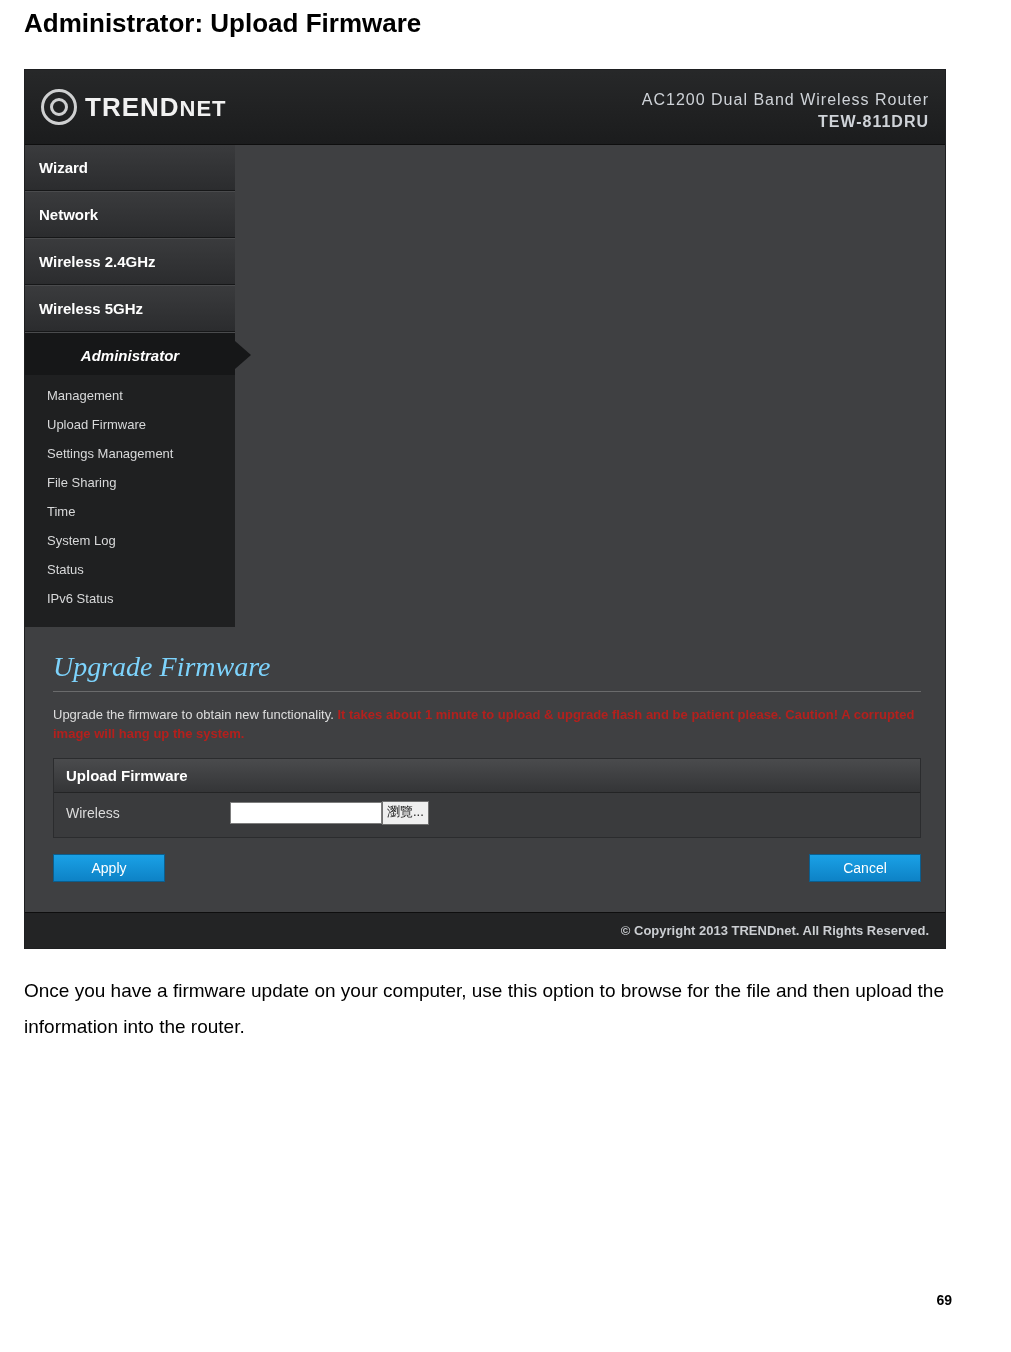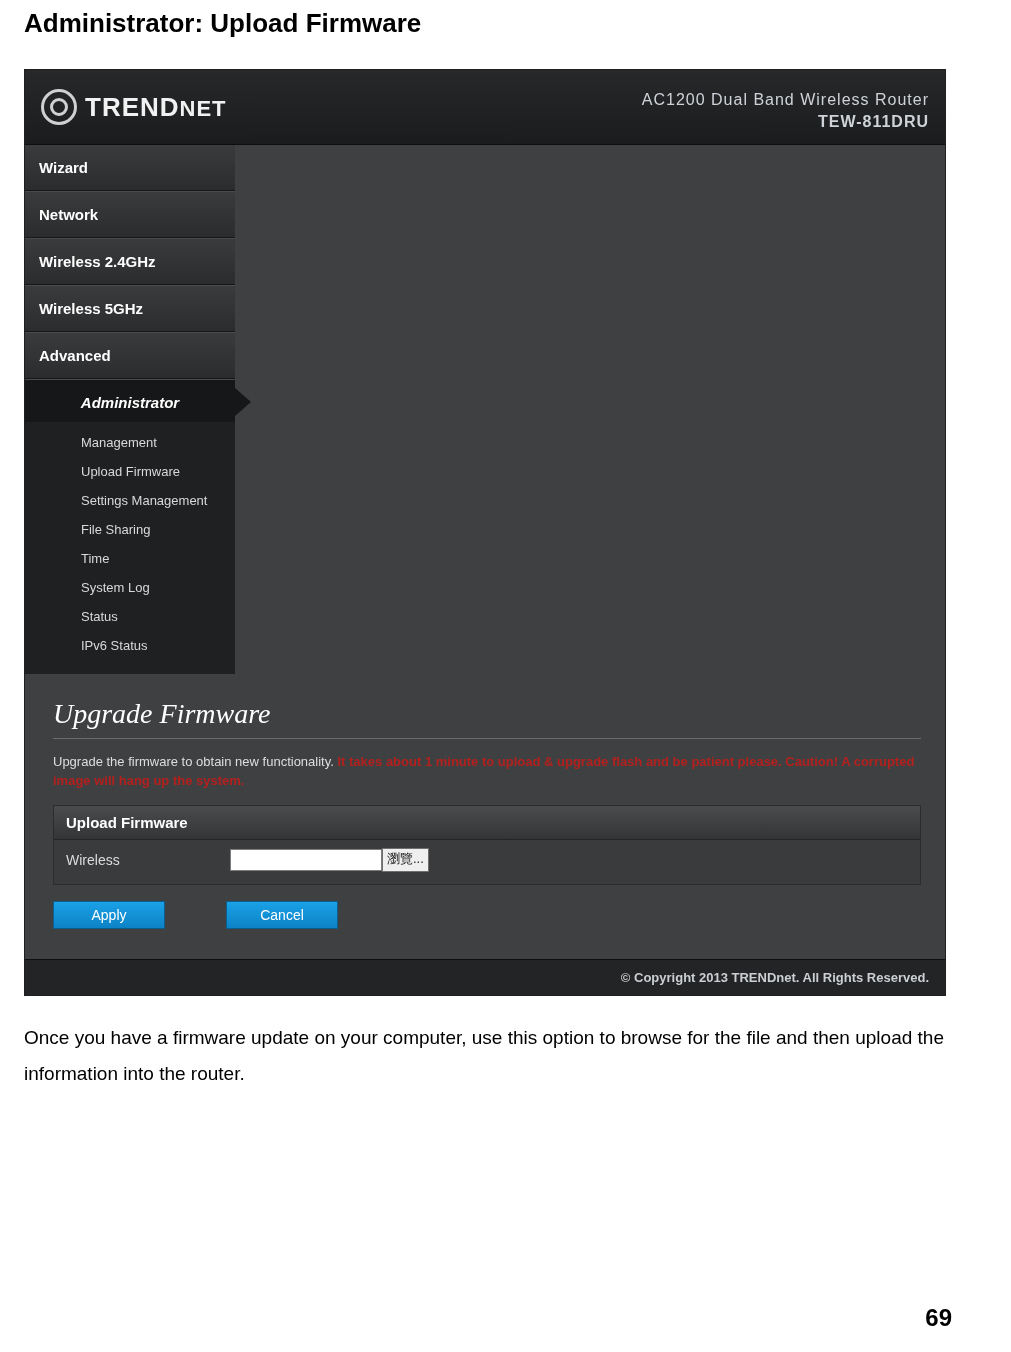--- a/index.html
+++ b/index.html
@@ -16,39 +16,39 @@
   .product-title{color:#cfd3d8;text-align:right;font-size:16px;letter-spacing:1px;line-height:1.35;margin-top:8px;}
   .product-model{font-weight:bold;}
   
   .router-body{display:flex;min-height:580px;background:#3f4042;flex-direction:column;}
   .sidebar{width:210px;background:#2b2c2e;display:flex;flex-direction:column;}
   .nav-item{color:#fff;font-weight:bold;font-size:15px;padding:14px 14px;border-top:1px solid #4a4b4d;border-bottom:1px solid #161718;background:linear-gradient(#3a3b3d,#2b2c2e);cursor:pointer;}
   .nav-item:first-child{border-top:none;}
   .nav-item.active{background:#161718;position:relative;font-style:italic;padding-bottom:10px;text-align:center;}
   .nav-item.active::after{content:"";position:absolute;right:-16px;top:8px;width:0;height:0;border-top:14px solid transparent;border-bottom:14px solid transparent;border-left:16px solid #161718;}
   .subnav{background:#1f2021;padding:6px 0 14px 0;}
-  .sub-item{color:#d8d9da;font-size:13px;padding:7px 10px 7px 22px;cursor:pointer;margin-left:34px;}
+  .sub-item{color:#d8d9da;font-size:13px;padding:7px 10px 7px 22px;cursor:pointer;}
   .content{flex:1;padding:18px 24px 30px 28px;color:#e5e5e5;position:relative;}
-  .content h2{font-family:Georgia,serif;font-weight:normal;font-size:28px;color:#ffffff;margin:6px 0 8px 0;font-style:italic;}
+  .content h2{font-family:Georgia,serif;font-weight:normal;font-size:28px;color:#7dd3fc;margin:6px 0 8px 0;font-style:italic;}
   .hr{border:none;border-top:1px solid #6a6b6c;margin:0 0 14px 0;}
   .desc{font-size:13px;color:#dedede;line-height:1.45;}
   .desc .warn{color:#b3201d;font-weight:bold;}
   .panel{margin-top:14px;border:1px solid #2b2c2e;background:#3a3b3d;}
   .panel-header{background:linear-gradient(#4a4b4d,#343537);color:#fff;font-weight:bold;font-size:15px;padding:8px 12px;border-bottom:1px solid #232425;}
   .panel-body{padding:8px 12px 12px 12px;}
   .form-row{display:flex;align-items:center;gap:4px;}
   .form-label{width:160px;color:#dcdcdc;font-size:14px;}
   .file-visual{display:flex;align-items:center;gap:0;}
   .file-box{width:150px;height:20px;background:#fff;border:1px solid #7d7d7d;}
   .file-btn{height:22px;background:#efefef;border:1px solid #6f6f6f;font-size:13px;padding:0 4px;line-height:20px;color:#222;}
-  .actions{display:flex;gap:61px;justify-content:flex-start;margin-top:16px;}
+  .actions{display:flex;gap:61px;justify-content:space-between;margin-top:16px;}
   .btn{min-width:110px;height:26px;line-height:26px;text-align:center;background:linear-gradient(#1aa1e6,#0d82c6);color:#fff;font-size:14px;border:1px solid #0b5e8e;cursor:pointer;}
   .router-footer{background:#232425;color:#cbced2;font-size:13px;text-align:right;padding:10px 16px;border-top:1px solid #0e0e0e;font-weight:bold;}
   .doc-body-text{font-size:19px;font-family:Arial,Helvetica,sans-serif;line-height:1.9;margin-top:24px;max-width:930px;}
-  .page-number{position:absolute;bottom:20px;right:42px;font-size:24px;font-weight:bold;}
+  .page-number{position:absolute;bottom:44px;right:42px;font-size:14px;font-weight:bold;}
 </style>
 </head>
 <body>
 
 <div class="page">
 
   <h1 class="doc-heading">Administrator: Upload Firmware</h1>
 
   <div class="router-ui">
 
@@ -62,21 +62,20 @@
         <div class="product-model">TEW-811DRU</div>
       </div>
     </div>
 
     <div class="router-body">
       <div class="sidebar">
         <div class="nav-item">Wizard</div>
         <div class="nav-item">Network</div>
         <div class="nav-item">Wireless 2.4GHz</div>
         <div class="nav-item">Wireless 5GHz</div>
-        <div class="nav-item">Advanced</div>
         <div class="nav-item active">Administrator</div>
         <div class="subnav">
           <div class="sub-item">Management</div>
           <div class="sub-item">Upload Firmware</div>
           <div class="sub-item">Settings Management</div>
           <div class="sub-item">File Sharing</div>
           <div class="sub-item">Time</div>
           <div class="sub-item">System Log</div>
           <div class="sub-item">Status</div>
           <div class="sub-item">IPv6 Status</div>

